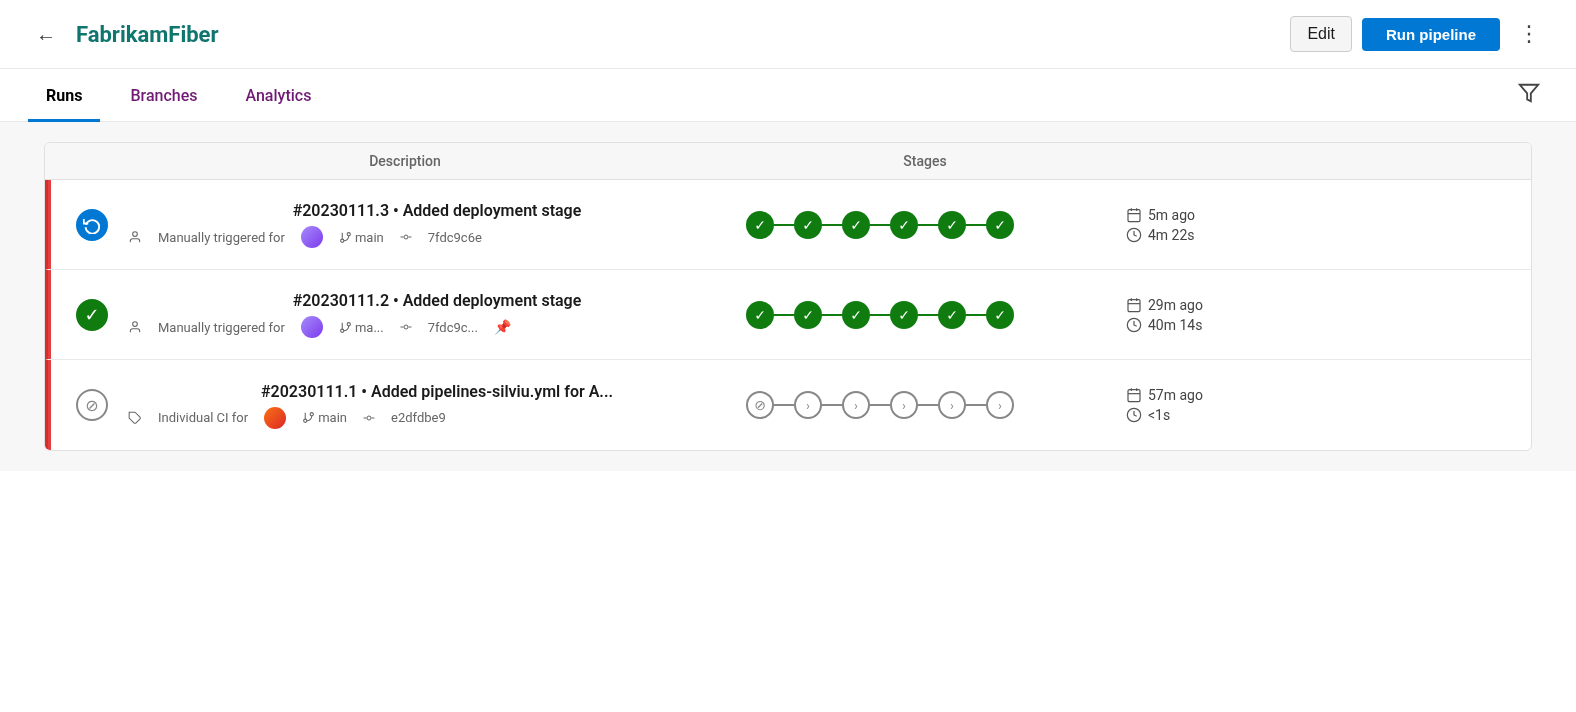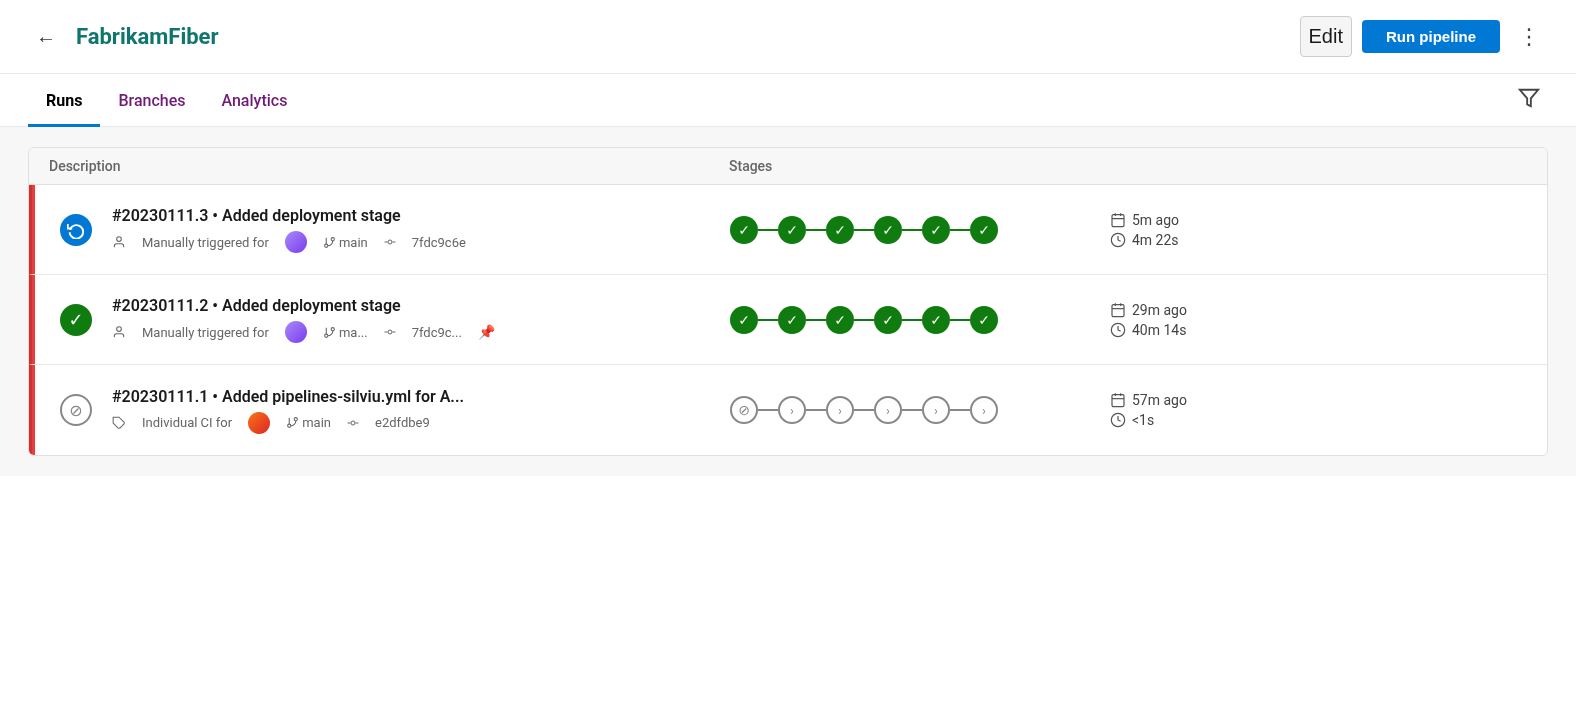--- a/index.html
+++ b/index.html
@@ -33,25 +33,25 @@
       font-weight: 700;
       color: #0f766e;
       flex: 1;
     }
     .header-actions {
       display: flex;
       align-items: center;
       gap: 10px;
     }
     .btn-edit {
-      padding: 8px 8px;
+      padding: 8px 16px;
       border: 1px solid #ccc;
       background: #f5f5f5;
       border-radius: 4px;
-      font-size: 20px;
+      font-size: 16px;
       font-weight: 500;
       cursor: pointer;
       color: #1a1a1a;
     }
     .btn-run {
       padding: 8px 24px;
       border: none;
       background: #0078d4;
       color: #fff;
       border-radius: 4px;
@@ -72,21 +72,21 @@
     .tabs-bar {
       display: flex;
       align-items: center;
       padding: 0 28px;
       border-bottom: 1px solid #e8e8e8;
       background: #fff;
       position: relative;
     }
     .tabs-list {
       display: flex;
-      gap: 0;
+      gap: 12px;
     }
     .tab {
       padding: 16px 18px 14px;
       font-size: 16px;
       font-weight: 500;
       color: #701a75;
       cursor: pointer;
       border-bottom: 3px solid transparent;
       position: relative;
       top: 1px;
@@ -99,22 +99,23 @@
     .filter-icon {
       margin-left: auto;
       font-size: 20px;
       color: #444;
       cursor: pointer;
       padding: 4px 8px;
     }
 
     
     .table-container {
-      padding: 20px 28px;
+      padding: 20px 44px;
       background: #f7f7f7;
+      text-align: center;
     }
     .table-wrapper {
       background: #fff;
       border: 1px solid #e0e0e0;
       border-radius: 6px;
       overflow: hidden;
     }
     .table-header-row {
       display: flex;
       align-items: center;

